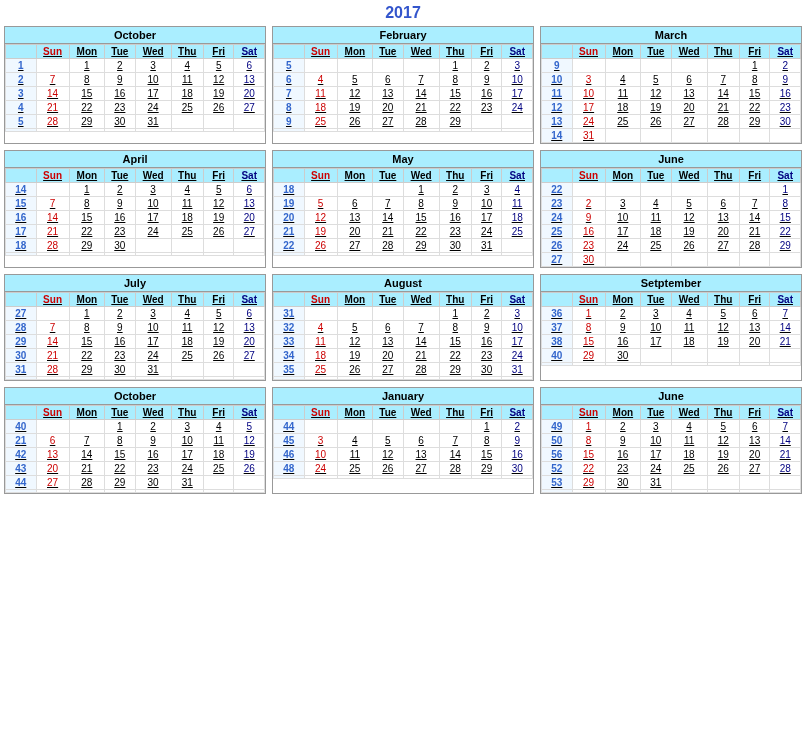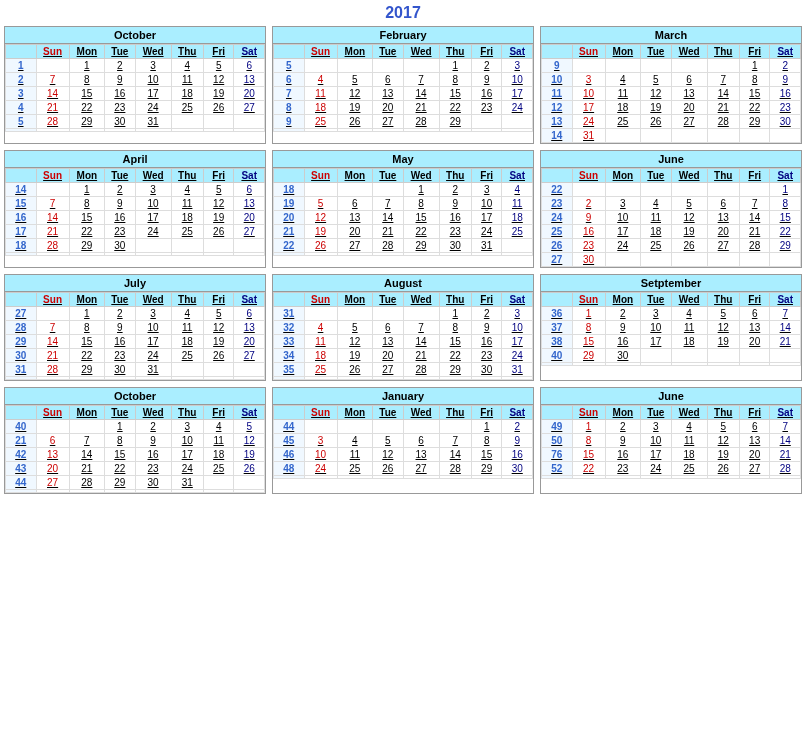--- a/index.html
+++ b/index.html
@@ -942,40 +942,50 @@
             <td class="week-num">50</td>
             <td style="color: rgb(204, 0, 0);">8</td>
             <td>9</td>
             <td>10</td>
             <td>11</td>
             <td>12</td>
             <td>13</td>
             <td style="color: rgb(0, 0, 128);">14</td>
           </tr>
           <tr>
-            <td class="week-num">76</td>
+            <td class="week-num">56</td>
             <td style="color: rgb(204, 0, 0);">15</td>
             <td>16</td>
             <td>17</td>
             <td>18</td>
             <td>19</td>
             <td>20</td>
             <td style="color: rgb(0, 0, 128);">21</td>
           </tr>
           <tr>
             <td class="week-num">52</td>
             <td style="color: rgb(204, 0, 0);">22</td>
             <td>23</td>
             <td>24</td>
             <td>25</td>
             <td>26</td>
             <td>27</td>
             <td style="color: rgb(0, 0, 128);">28</td>
           </tr>
           <tr>
+            <td class="week-num">53</td>
+            <td style="color: rgb(204, 0, 0);">29</td>
+            <td>30</td>
+            <td>31</td>
+            <td></td>
+            <td></td>
+            <td></td>
+            <td></td>
+          </tr>
+          <tr>
             <td class="week-num"></td>
             <td></td>
             <td></td>
             <td></td>
             <td></td>
             <td></td>
             <td></td>
             <td></td>
           </tr>
         </tbody>

